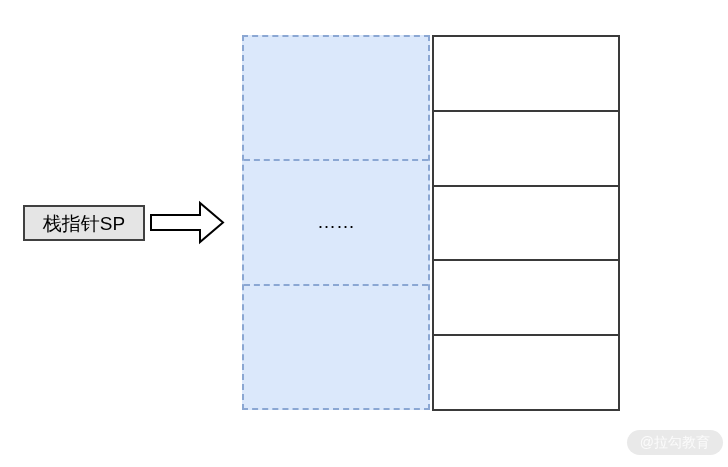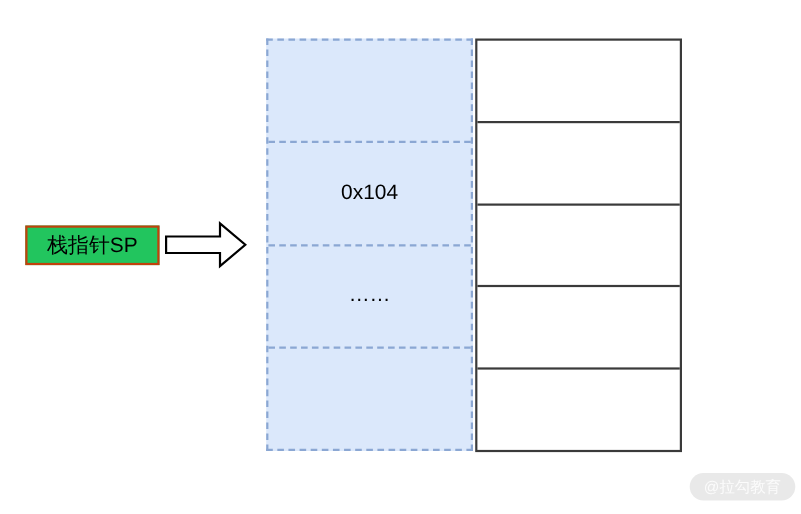--- a/index.html
+++ b/index.html
@@ -20,22 +20,22 @@
     inset: 0;
   }
   
   .sp-label {
     position: absolute;
     left: 23px;
     top: 205px;
     width: 122px;
     height: 36px;
     box-sizing: border-box;
-    background: #22c55e;
-    border: 2px solid #c2410c;
+    background: #e5e5e5;
+    border: 2px solid #404040;
     display: flex;
     align-items: center;
     justify-content: center;
     font-size: 19px;
     line-height: 1;
     white-space: nowrap;
   }
   
   .block-arrow {
     position: absolute;
@@ -112,21 +112,20 @@
 <div class="canvas">
 
   <div class="sp-label">栈指针SP</div>
 
   <svg class="block-arrow" viewBox="0 0 78 45" xmlns="http://www.w3.org/2000/svg">
     <polygon points="3,15 52,15 52,3 75,22.5 52,42 52,30 3,30" fill="#ffffff" stroke="#000000" stroke-width="2" stroke-linejoin="miter"></polygon>
   </svg>
 
   <div class="stack-col">
     <div class="stack-cell"></div>
-    <div class="stack-cell">0x104</div>
     <div class="stack-cell">……</div>
     <div class="stack-cell"></div>
   </div>
 
   <div class="mem-col">
     <div class="mem-cell"></div>
     <div class="mem-cell"></div>
     <div class="mem-cell"></div>
     <div class="mem-cell"></div>
     <div class="mem-cell"></div>

